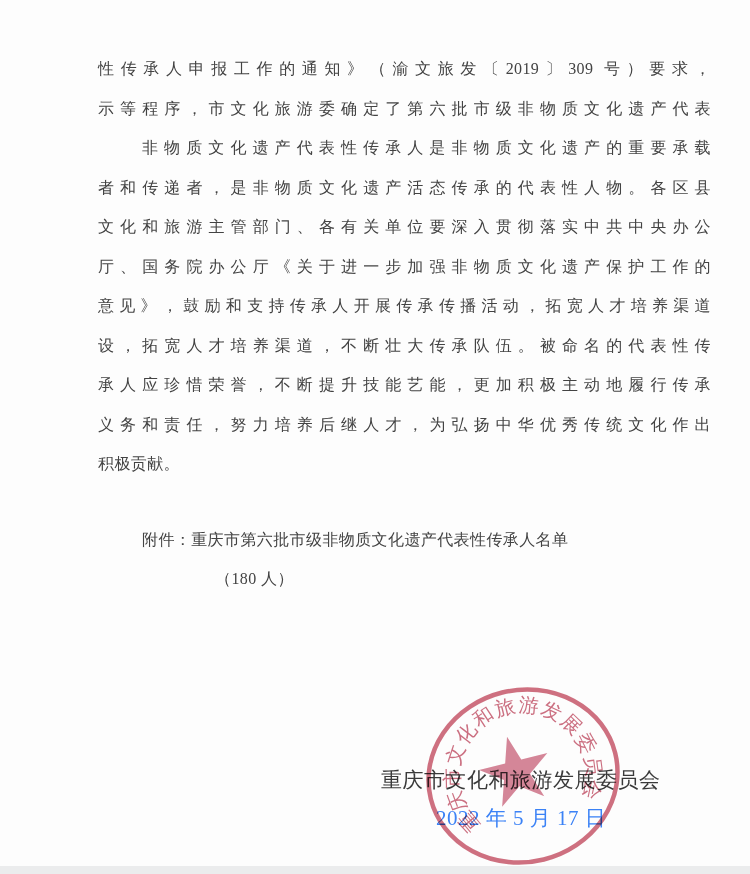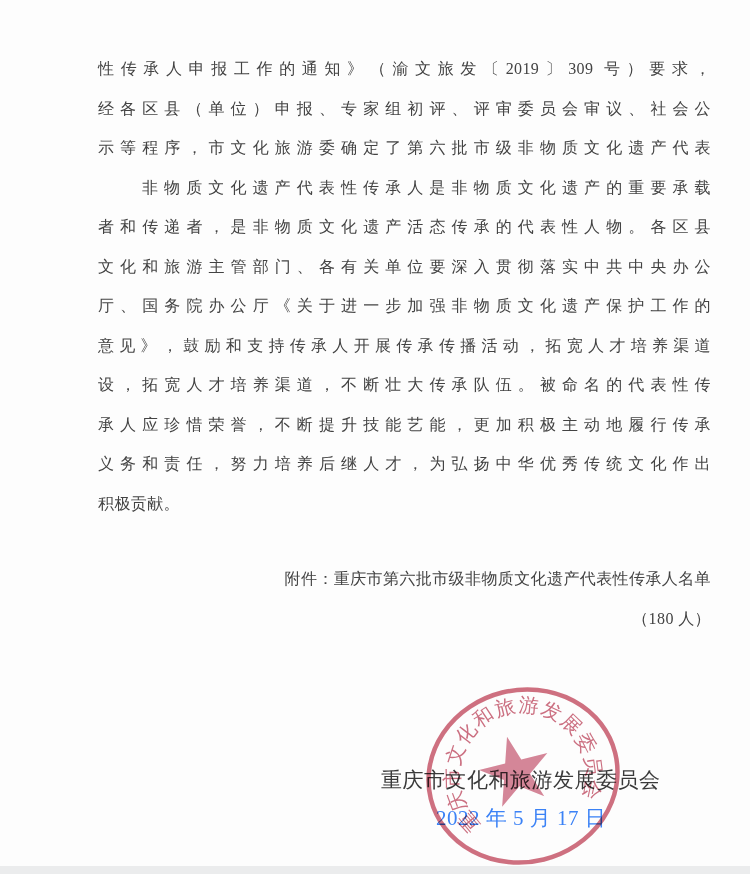--- a/index.html
+++ b/index.html
@@ -23,21 +23,21 @@
     letter-spacing:0.4px;
     white-space:nowrap;
     color:#434343;
   }
   .line.full{
     white-space:normal;
     text-align:justify;
     text-align-last:justify;
   }
   .line.indent2{ padding-left:44px; }
-  .attachment{ margin-top:36px;text-align:right; }
+  .attachment{ margin-top:36px; }
   .attachment .line{ white-space:nowrap; }
   .att-l1{ padding-left:44px; }
   .att-l2{ padding-left:117px; }
   .signature{
     position:absolute;
     left:381px;top:768px;
     font-size:21px;
     letter-spacing:0.5px;
     line-height:24px;
     color:#3a3a3a;
@@ -67,21 +67,20 @@
     background:#ebeced;
   }
 </style>
 </head>
 <body>
 
 <div class="page">
 
   <div class="text-block">
     <div class="line full">性传承人申报工作的通知》（渝文旅发〔2019〕309 号）要求，</div>
-    <div class="line full">经各区县（单位）申报、专家组初评、评审委员会审议、社会公</div>
     <div class="line full">示等程序，市文化旅游委确定了第六批市级非物质文化遗产代表</div>
 
     <div class="line full indent2">非物质文化遗产代表性传承人是非物质文化遗产的重要承载</div>
     <div class="line full">者和传递者，是非物质文化遗产活态传承的代表性人物。各区县</div>
     <div class="line full">文化和旅游主管部门、各有关单位要深入贯彻落实中共中央办公</div>
     <div class="line full">厅、国务院办公厅《关于进一步加强非物质文化遗产保护工作的</div>
     <div class="line full">意见》，鼓励和支持传承人开展传承传播活动，拓宽人才培养渠道</div>
     <div class="line full">设，拓宽人才培养渠道，不断壮大传承队伍。被命名的代表性传</div>
     <div class="line full">承人应珍惜荣誉，不断提升技能艺能，更加积极主动地履行传承</div>
     <div class="line full">义务和责任，努力培养后继人才，为弘扬中华优秀传统文化作出</div>

